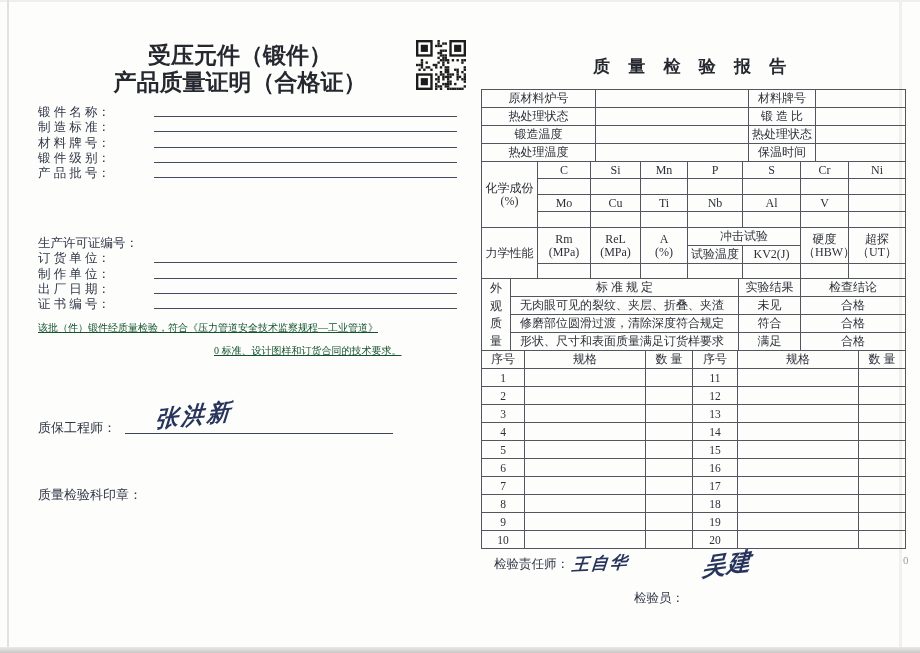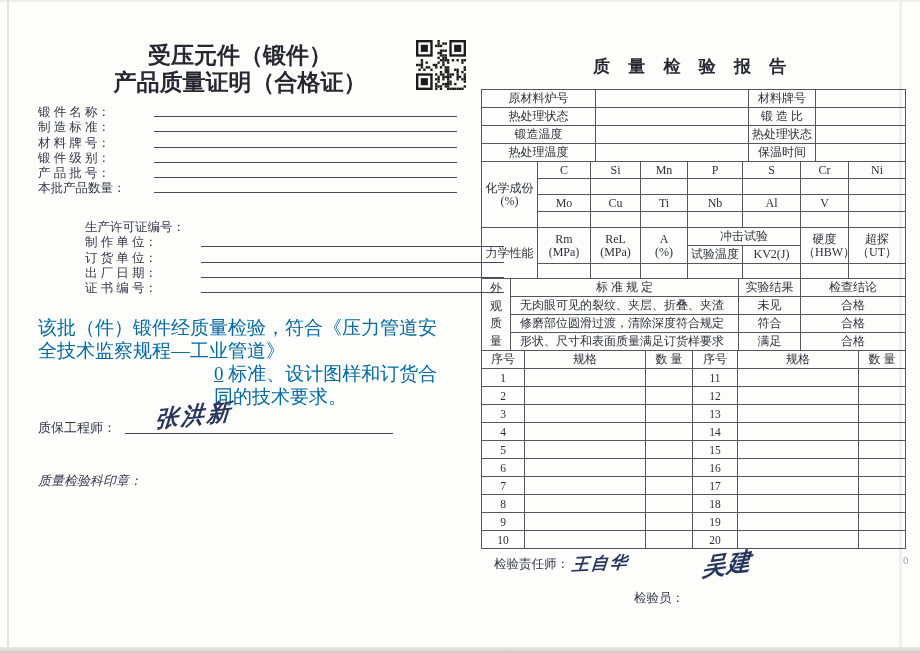--- a/index.html
+++ b/index.html
@@ -12,22 +12,22 @@
 
   
   .left-title { position:absolute; left:60px; top:42px; width:360px; text-align:center;
                 font-size:23px; font-weight:bold; line-height:27px; color:#26282f; }
   .qr { position:absolute; left:416px; top:40px; width:50px; height:50px; }
   .fields { position:absolute; left:38px; width:419px; }
   .frow { display:flex; align-items:flex-end; height:15.2px;gap:28px; }
   .flabel { width:88px; font-size:12.5px; color:#313646; line-height:14px; white-space:nowrap; }
   .fline { flex:1; border-bottom:1px solid #444b61; margin-bottom:2px; margin-left:0px; }
   .fline.hidden { border-bottom:none; }
-  .statement { position:absolute; left:38px; top:316px; width:410px; font-size:19px;
-               line-height:23px; color:#0369a1; }
+  .statement { position:absolute; left:38px; top:316px; width:410px; font-size:10px;
+               line-height:23px; color:#14532d;text-decoration:underline; }
   .statement .indent { padding-left:176px; }
   .ustroke { text-decoration:underline; }
   .sigline-label { position:absolute; left:38px; font-size:13px; color:#313646; }
   .qa-underline { position:absolute; left:125px; top:433px; width:268px; border-top:1.3px solid #3c4457; }
   .sig { font-family:"DejaVu Serif","Liberation Serif",serif; font-style:italic; color:#27345c; white-space:nowrap; }
   .sig-qa { position:absolute; left:155px; top:400px; font-size:23px; font-weight:bold;
             transform:rotate(-6deg) skewX(-10deg); letter-spacing:3px; }
 
   
   .r-title { position:absolute; left:481px; top:55px; width:424px; text-align:center;
@@ -208,37 +208,33 @@
       <span class="fline"></span>
     </div>
     <div class="frow">
       <span class="flabel">锻 件 级 别：</span>
       <span class="fline"></span>
     </div>
     <div class="frow">
       <span class="flabel">产 品 批 号：</span>
       <span class="fline"></span>
     </div>
-    <div class="frow">
-      <span class="flabel">本批产品数量：</span>
-      <span class="fline"></span>
-    </div>
   </div>
 
-  <div class="fields" style="top:219px;margin-left:47px;">
+  <div class="fields" style="top:235px;">
     <div class="frow">
       <span class="flabel" style="width:112px;">生产许可证编号：</span>
       <span class="fline hidden"></span>
     </div>
     <div class="frow">
+      <span class="flabel">订 货 单 位：</span>
+      <span class="fline"></span>
+    </div>
+    <div class="frow">
       <span class="flabel">制 作 单 位：</span>
-      <span class="fline"></span>
-    </div>
-    <div class="frow">
-      <span class="flabel">订 货 单 位：</span>
       <span class="fline"></span>
     </div>
     <div class="frow">
       <span class="flabel">出 厂 日 期：</span>
       <span class="fline"></span>
     </div>
     <div class="frow">
       <span class="flabel">证 书 编 号：</span>
       <span class="fline"></span>
     </div>
@@ -246,21 +242,21 @@
 
   <div class="statement">
     <div>该批（件）锻件经质量检验，符合《压力管道安全技术监察规程—工业管道》</div>
     <div class="indent"><span class="ustroke">0</span><span> 标准、设计图样和订货合同的技术要求。</span></div>
   </div>
 
   <div class="sigline-label" style="top:419px;">质保工程师：</div>
   <div class="qa-underline"></div>
   <div class="sig sig-qa">张洪新</div>
 
-  <div class="sigline-label" style="top:472px;font-style:italic;">质量检验科印章：</div>
+  <div class="sigline-label" style="top:486px;">质量检验科印章：</div>
 
   <div class="r-title">质 量 检 验 报 告</div>
 
   <div class="rtables">
 
     <table class="tA">
       <colgroup>
           <col style="width:114px">
           <col style="width:153px">
           <col style="width:67px">

